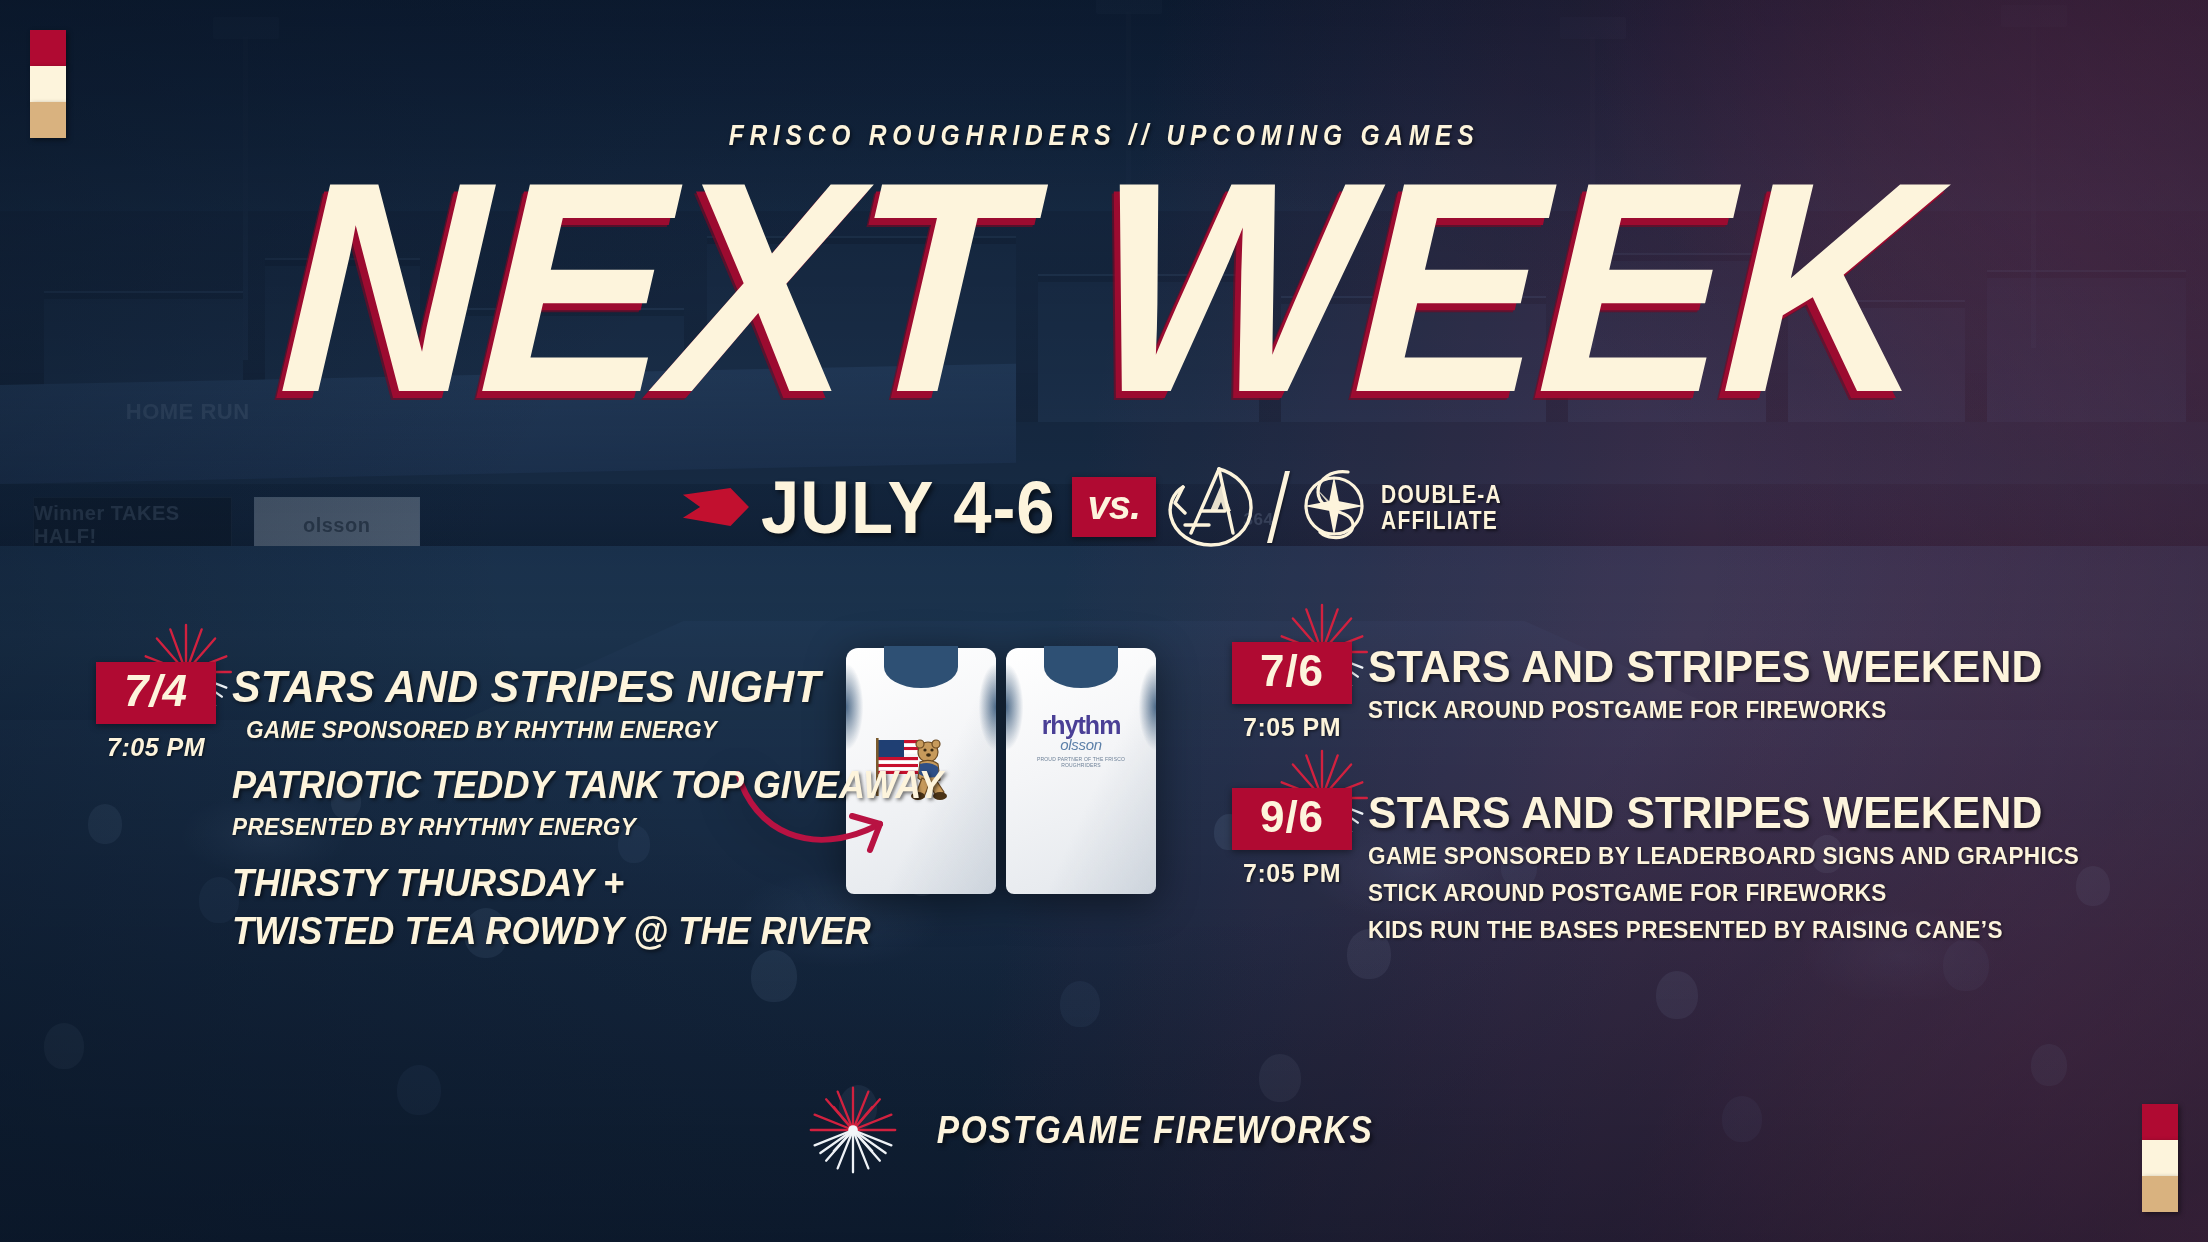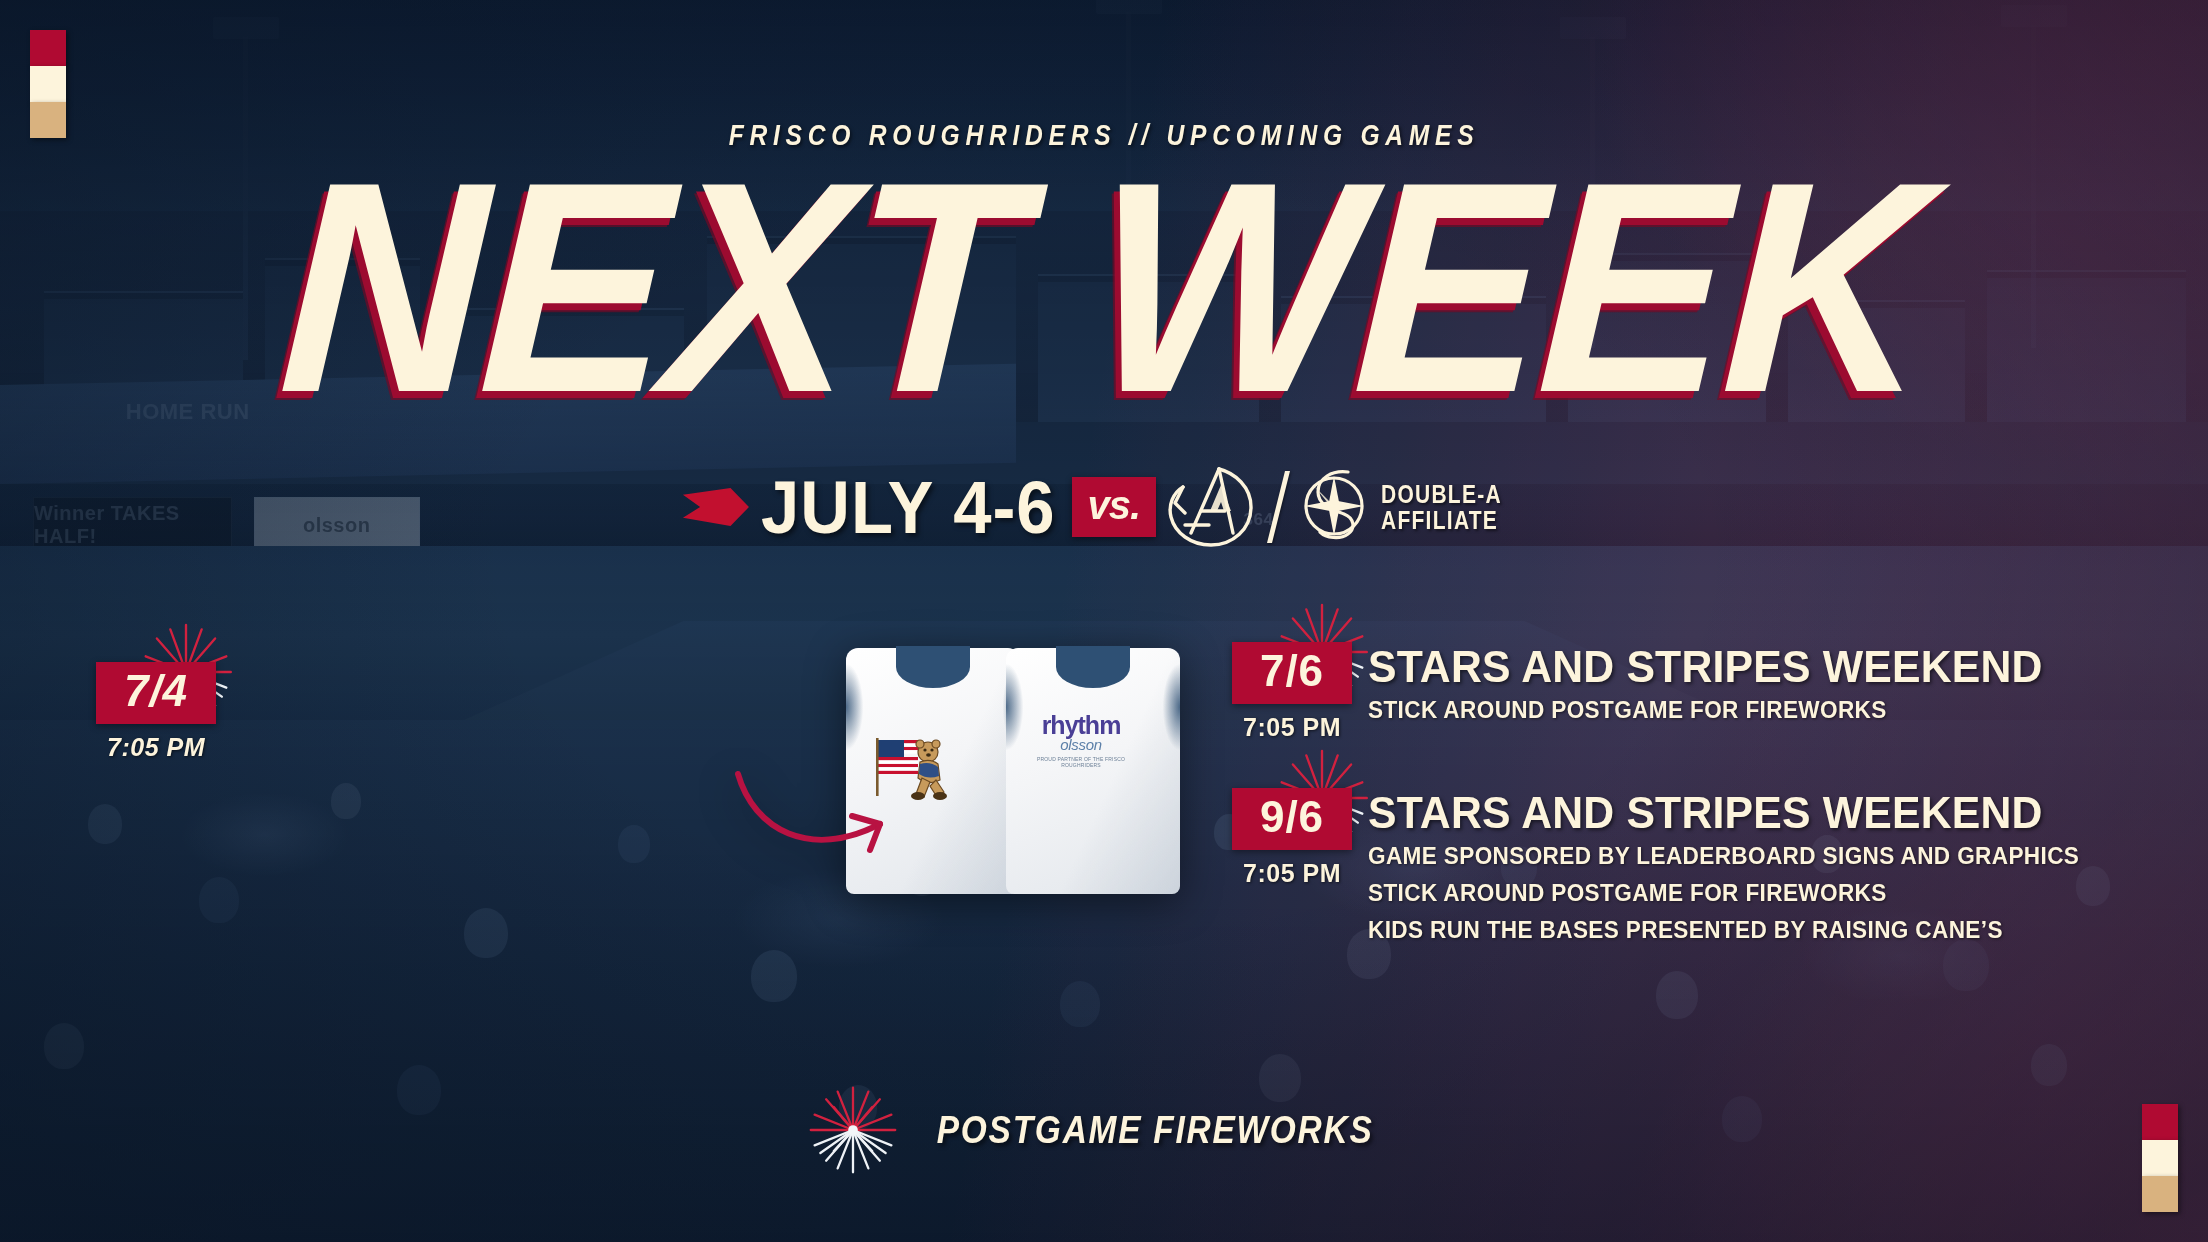--- a/index.html
+++ b/index.html
@@ -213,21 +213,21 @@
   }
   .ev-extra.tight { margin-top:2px; }
   .indent { margin-left:14px; }
 
   
   .product {
     position:absolute; left:846px; top:648px; width:316px; height:246px; z-index:25;
     filter:drop-shadow(0 8px 20px rgba(0,0,0,.45));
   }
   .tank {
-    position:absolute; top:0; width:174px; height:246px;
+    position:absolute; top:0; width:150px; height:246px;
     background:linear-gradient(160deg,#ffffff 0%,#f4f5f7 46%,#e3e7ec 100%);
     border-radius:12px 12px 8px 8px;
   }
   .tank::before { 
     content:""; position:absolute; left:50%; top:-2px; transform:translateX(-50%);
     width:74px; height:42px; background:#2e5074;
     border-radius:0 0 50% 50%;
   }
   .tank::after { 
     content:""; position:absolute; inset:0; border-radius:12px 12px 8px 8px;
@@ -424,20 +424,28 @@
                   <path d="M50 50 L36 88"></path>
                 <path d="M50 50 L50 92"></path>
                   <path d="M50 50 L82 72"></path>
                   <path d="M50 50 L18 72"></path>
               </g>
             </g>
             <circle cx="50" cy="50" r="4" fill="#f2f5f8"></circle>
           </svg>
           <div class="date-badge">7/4</div>
           <div class="time-text">7:05 PM</div>
+        </div>
+        <div class="info-col">
+          <div class="ev-title">STARS AND STRIPES NIGHT</div>
+          <div class="ev-sub indent">GAME SPONSORED BY RHYTHM ENERGY</div>
+          <div class="ev-extra">PATRIOTIC TEDDY TANK TOP GIVEAWAY</div>
+          <div class="ev-sub">PRESENTED BY RHYTHMY ENERGY</div>
+          <div class="ev-extra">THIRSTY THURSDAY +</div>
+          <div class="ev-extra tight">TWISTED TEA ROWDY @ THE RIVER</div>
         </div>
       </div>
     </div>
 
   </div>
 
   <div class="product">
 
     <svg class="curl-arrow" viewBox="0 0 180 110">
       <path d="M8 8 C24 64 80 94 150 58" fill="none" stroke="#b81242" stroke-width="6" stroke-linecap="round"></path>

